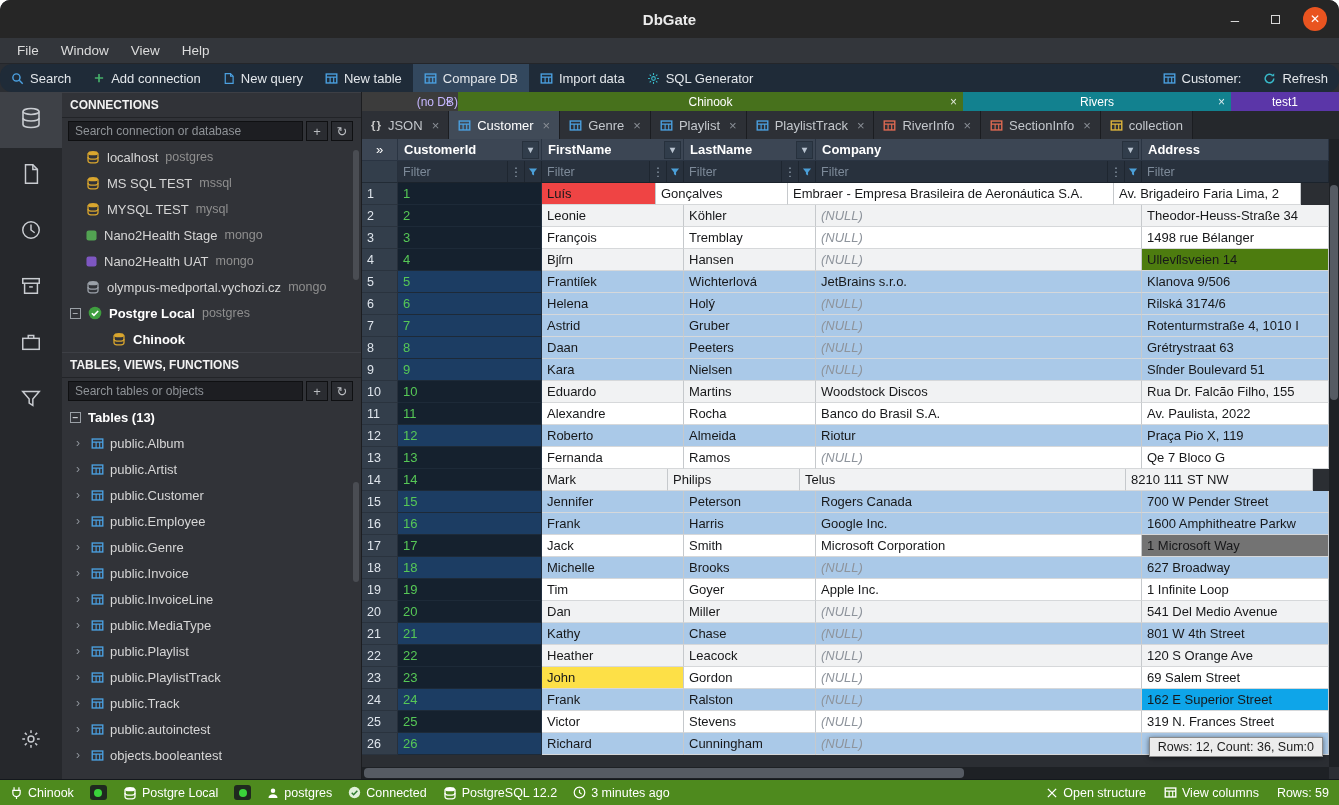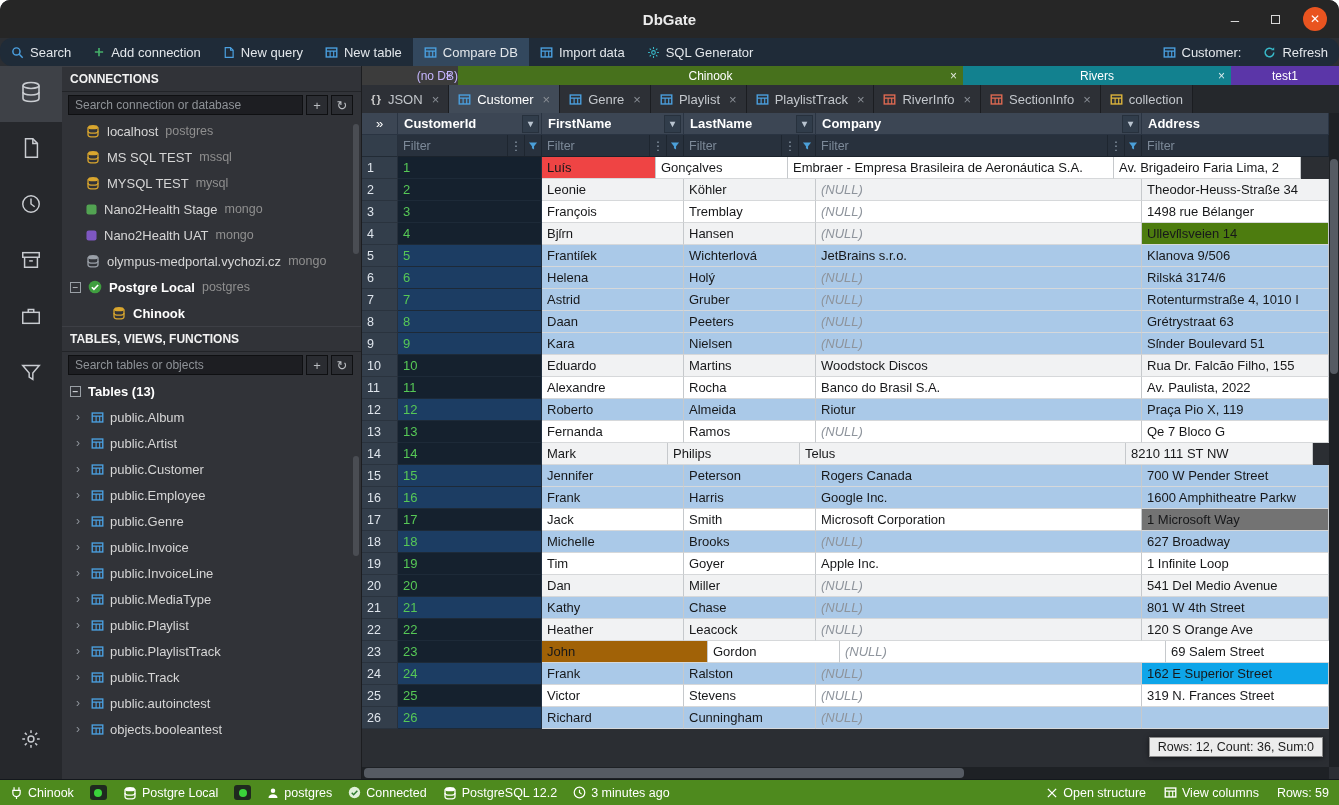--- a/index.html
+++ b/index.html
@@ -109,20 +109,26 @@
     <div class="title">DbGate</div>
     <div class="win-controls">
       <div class="win-btn">–</div>
       <div class="win-btn">
           <span class="maxbox"></span>
         </div>
       <div class="win-btn close">✕</div>
     </div>
   </div>
 
+  <div class="menubar" id="menubar">
+      <div class="menu-item">File</div>
+      <div class="menu-item">Window</div>
+      <div class="menu-item">View</div>
+      <div class="menu-item">Help</div>
+    </div>
 
   <div class="toolbar">
     <div class="tb-group" id="toolbar-left">
         <div class="tb-item">
           <span class="tb-icon">
             <svg width="13" height="13" viewBox="0 0 16 16">
               <circle cx="6.7" cy="6.7" r="4.4" fill="none" stroke="#4ba0e0" stroke-width="1.8"></circle>
               <path d="M10.2 10.2l4.2 4.2" stroke="#4ba0e0" stroke-width="1.8"></path>
             </svg>
           </span>
@@ -855,21 +861,21 @@
               <div class="g-cell cell-light" style="width:142px;background:#f1f2f3">Heather</div>
               <div class="g-cell cell-light" style="width:132px;background:#f1f2f3">Leacock</div>
               <div class="g-cell cell-light" style="width:326px;background:#f1f2f3">
                 <span class="nulltext">(NULL)</span>
               </div>
               <div class="g-cell cell-light" style="width:187px;background:#f1f2f3">120 S Orange Ave</div>
             </div>
             <div class="g-row">
               <div class="g-cell cell-num">23</div>
               <div class="g-cell cell-id" style="width:144px">23</div>
-              <div class="g-cell cell-light" style="width:166px;background:#a16207">John</div>
+              <div class="g-cell cell-light" style="width:142px;background:#fde047">John</div>
               <div class="g-cell cell-light" style="width:132px;background:#ffffff">Gordon</div>
               <div class="g-cell cell-light" style="width:326px;background:#ffffff">
                 <span class="nulltext">(NULL)</span>
               </div>
               <div class="g-cell cell-light" style="width:187px;background:#ffffff">69 Salem Street</div>
             </div>
             <div class="g-row">
               <div class="g-cell cell-num">24</div>
               <div class="g-cell cell-id sel" style="width:144px">24</div>
               <div class="g-cell cell-light" style="width:142px;background:#aac9e8">Frank</div>

